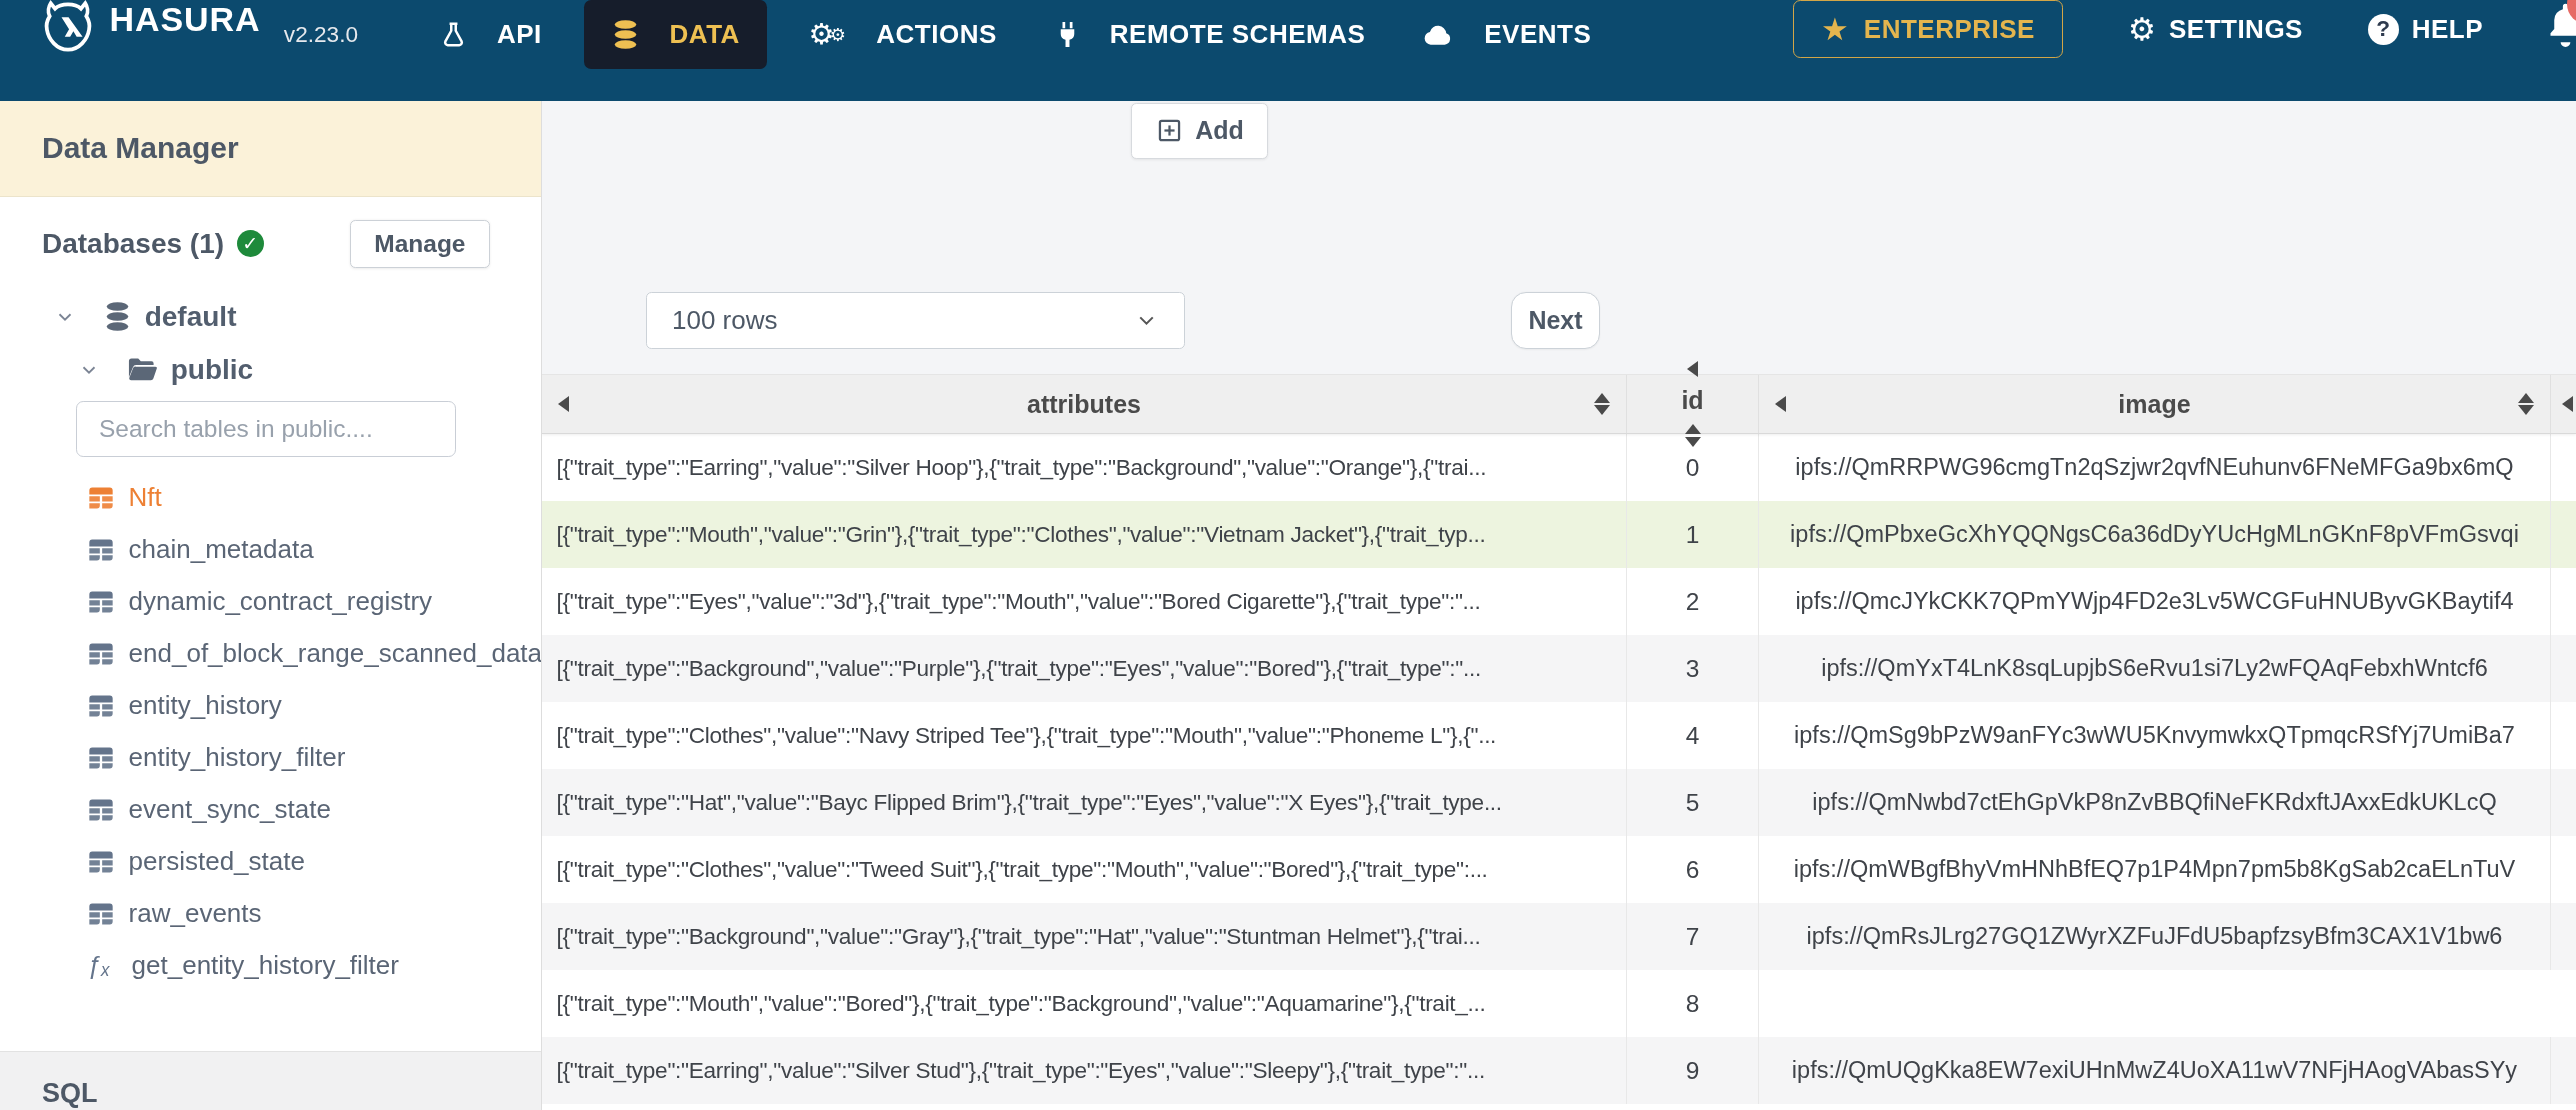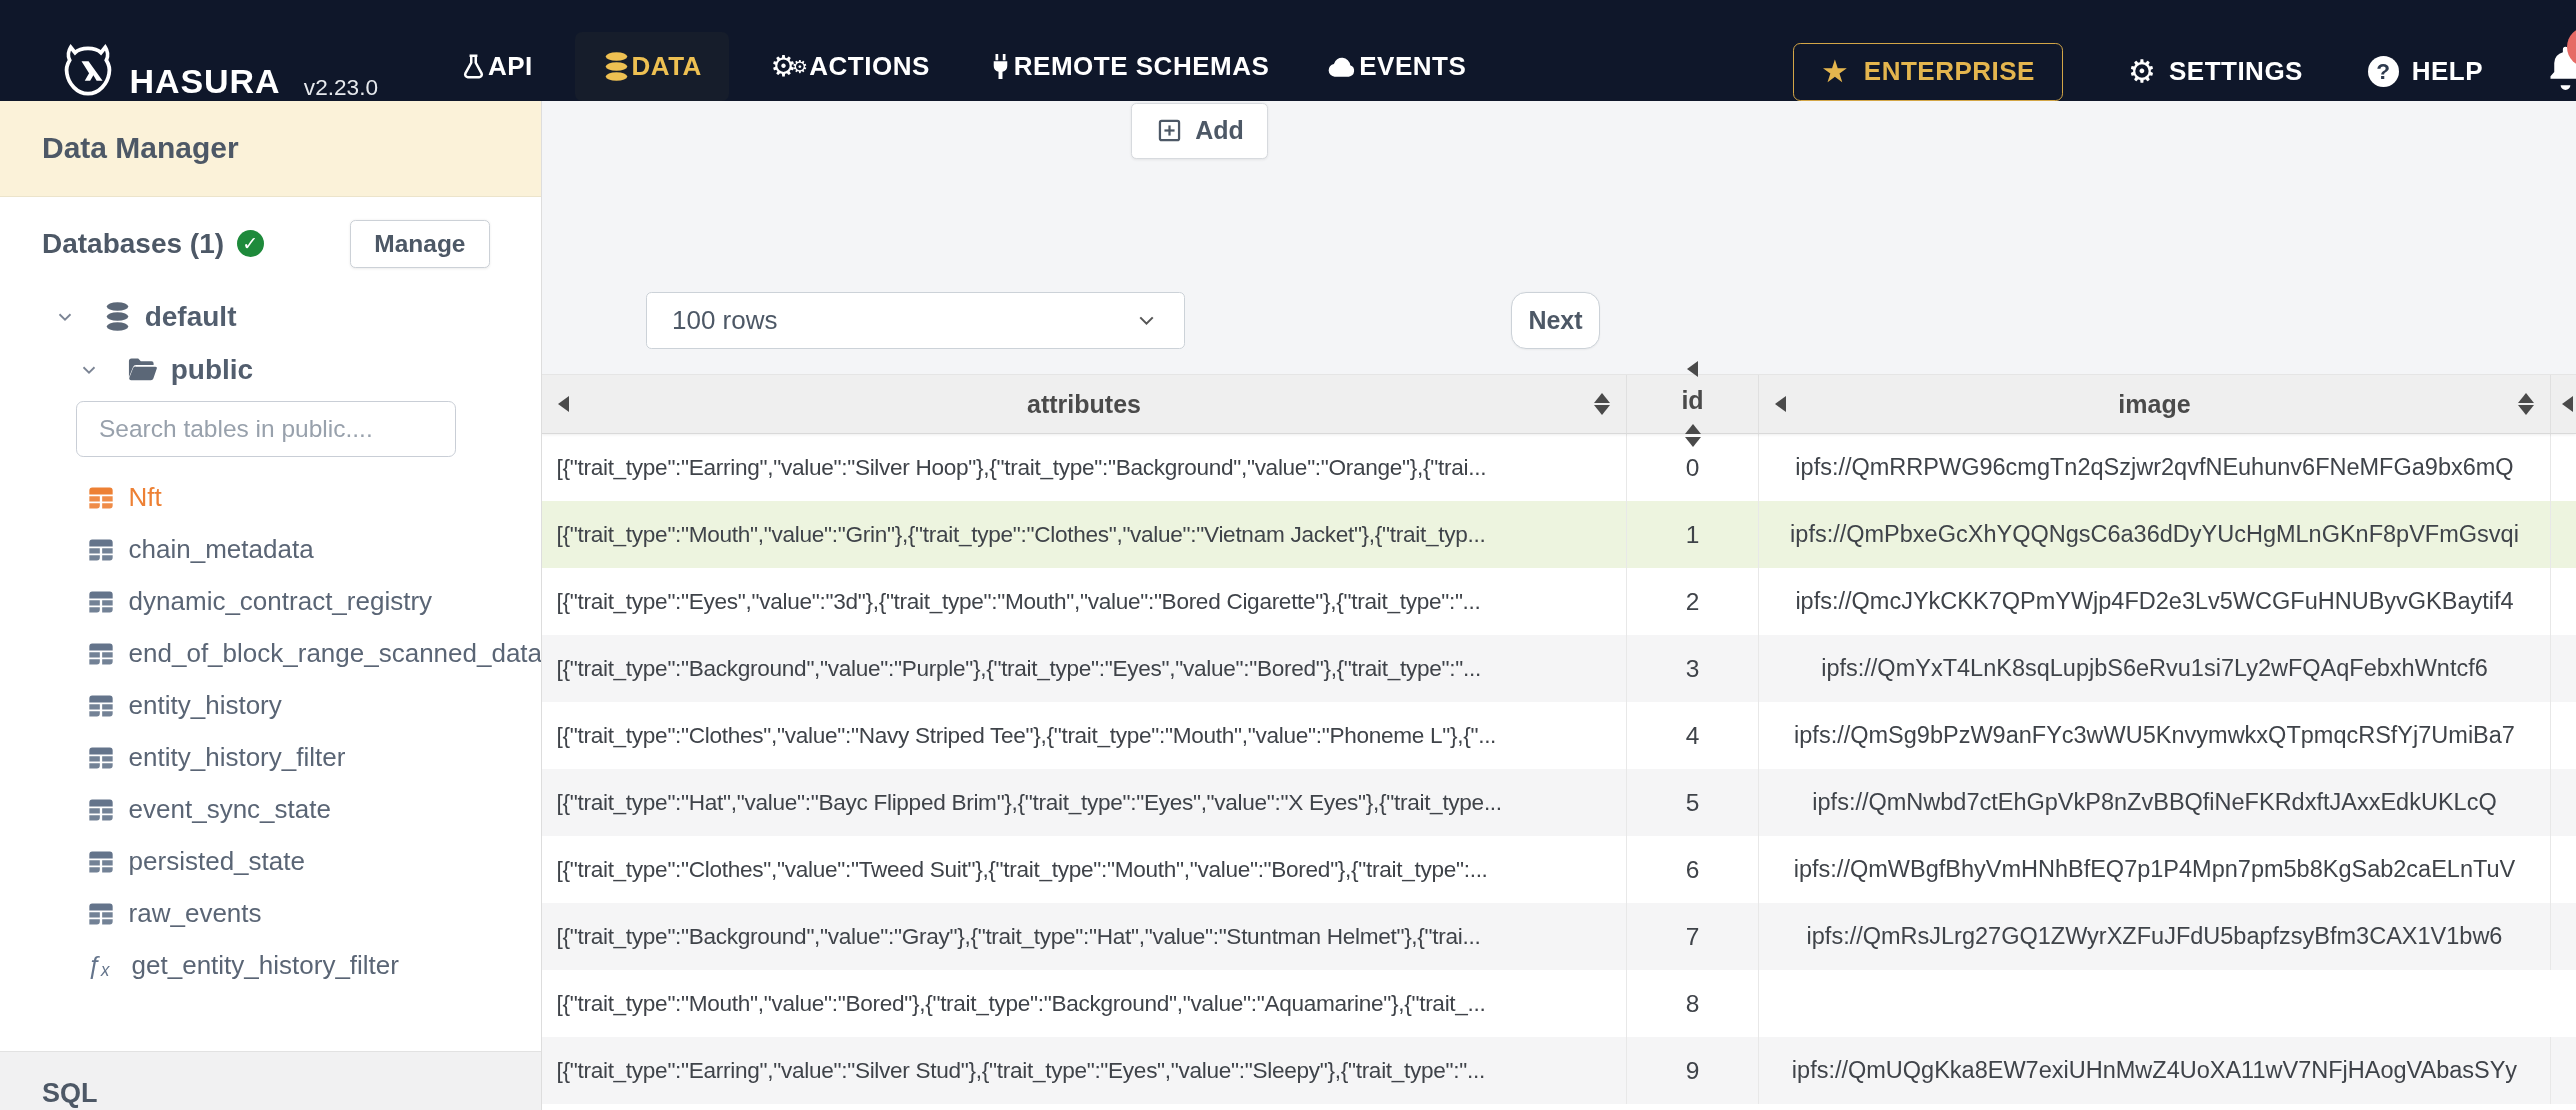--- a/index.html
+++ b/index.html
@@ -1,26 +1,26 @@
 <!DOCTYPE html>
 <html style="font-size:14.5px"><head>
 <meta charset="utf-8">
 <style>
   * { margin:0; padding:0; box-sizing:border-box; }
   html,body { width:2576px; height:1110px; overflow:hidden; background:#fff;
     font-family:"Liberation Sans","DejaVu Sans",sans-serif; }
 
   
-  .navbar { height:101px; background:#0f172a; display:flex; align-items:flex-end;
-    padding-left:61px; color:#fff; position:relative; }
+  .navbar { height:101px; background:#0c4a6e; display:flex; align-items:flex-start;
+    padding-left:41px; color:#fff; position:relative; }
   .logo { width:54px; height:54px; flex:0 0 auto; }
   .brand { font-size:34px; font-weight:bold; letter-spacing:0.9px; margin-left:14.5px; }
   .version { font-size:22.6px; color:#e6e9ed; margin-left:23.5px; margin-top:22px; }
   .nav-menu { display:flex; align-items:center; margin-left:53px; }
-  .nav-item { display:flex; align-items:center; gap:1px; font-size:26px; font-weight:bold;
+  .nav-item { display:flex; align-items:center; gap:30px; font-size:26px; font-weight:bold;
     letter-spacing:0.5px; padding:0 29px; cursor:pointer; white-space:nowrap; }
   .nav-item .nicon { display:inline-flex; align-items:center; }
   .nav-item.active { background:#161d2b; color:#eec052; border-radius:7.2px; padding:19px 27px; margin:0 12.7px; }
   .nav-right { margin-left:auto; display:flex; align-items:center; margin-right:-25px; }
   .enterprise-btn { display:flex; align-items:center; gap:14.5px; border:1.8px solid #d3a647;
     color:#e4b54e; border-radius:7.2px; padding:12.7px 27px; font-size:26px; font-weight:bold;
     letter-spacing:0.5px; cursor:pointer; }
   .star-glyph { font-size:31px; line-height:1; }
   .nav-plain { display:flex; align-items:center; gap:12.7px; font-size:26px; font-weight:bold;
     letter-spacing:0.5px; margin-left:65px; cursor:pointer; white-space:nowrap; }

